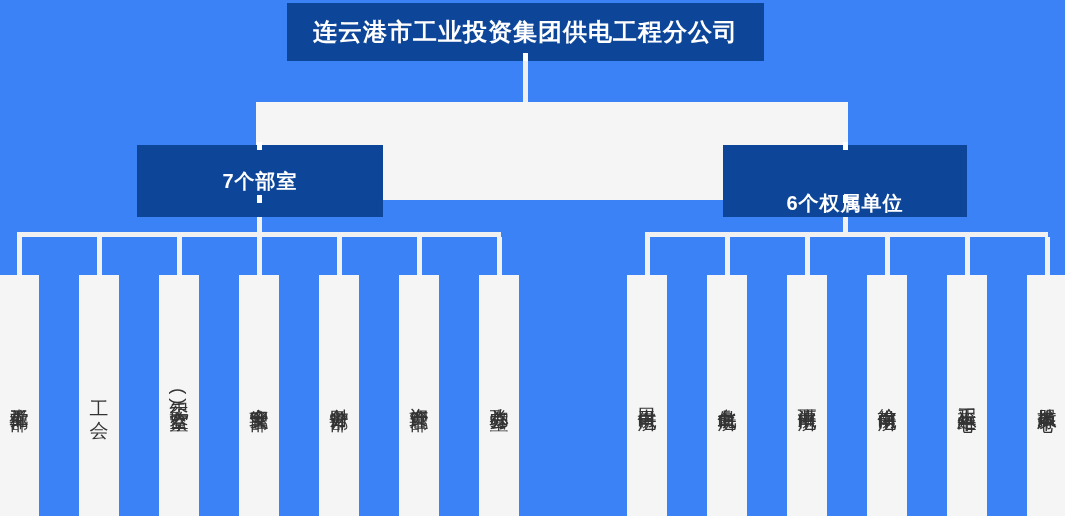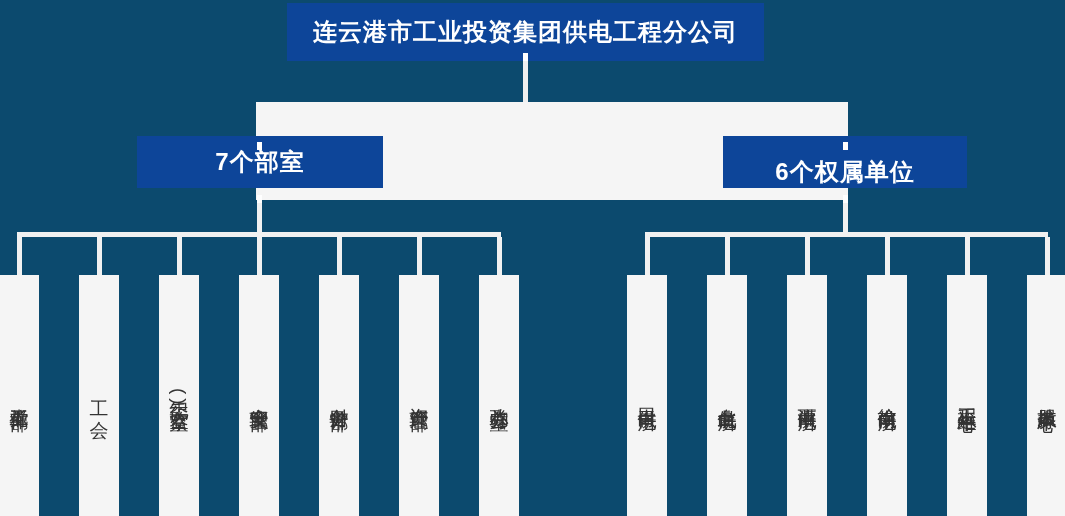--- a/index.html
+++ b/index.html
@@ -7,31 +7,31 @@
     --band-gray:#f5f5f5;
     --line-gray:#f1f1f1;
     --root-line-gray:#efefef;
     --column-gray:#f5f5f5;
     --column-text:#333333;
     --box-text:#ffffff;
   }
   html,body{margin:0;padding:0;background:#ffffff;}
   body{font-family:"Liberation Sans","DejaVu Sans",sans-serif;}
   .stage{
-    position:relative;width:1065px;height:516px;background:#0c4a6e;overflow:hidden;
+    position:relative;width:1065px;height:516px;background:#3b82f6;overflow:hidden;
   }
   .abs{position:absolute;}
   .blue-box{
     background:var(--primary-blue,#0d4599);
     color:var(--box-text,#fff);
     display:flex;align-items:center;justify-content:center;
     font-weight:bold;
   }
   .root-box{left:287px;top:3px;width:477px;height:58px;font-size:24px;letter-spacing:1px;z-index:2;}
-  .group-box{top:136px;height:52px;font-size:24px;letter-spacing:1px;z-index:2;}
+  .group-box{top:145px;height:72px;font-size:20px;letter-spacing:1px;z-index:2;}
   .group-box.left{left:137px;width:246px;}
   .group-box.right{left:723px;width:244px;align-items:flex-end;}
   .band{left:256px;top:102px;width:592px;height:98px;background:var(--band-gray,#f5f5f5);z-index:1;}
   .vline{width:5px;background:var(--line-gray,#f1f1f1);z-index:1;}
   .root-line{left:523px;top:61px;height:41px;background:var(--root-line-gray,#efefef);}
   .notch{width:5px;height:8px;background:#ffffff;z-index:3;}
   .hline{top:232px;height:5px;background:var(--line-gray,#f1f1f1);z-index:1;}
   .hline.left{left:17px;width:484px;}
   .hline.right{left:644.5px;width:403px;}
   .drop{top:237px;height:38px;}

